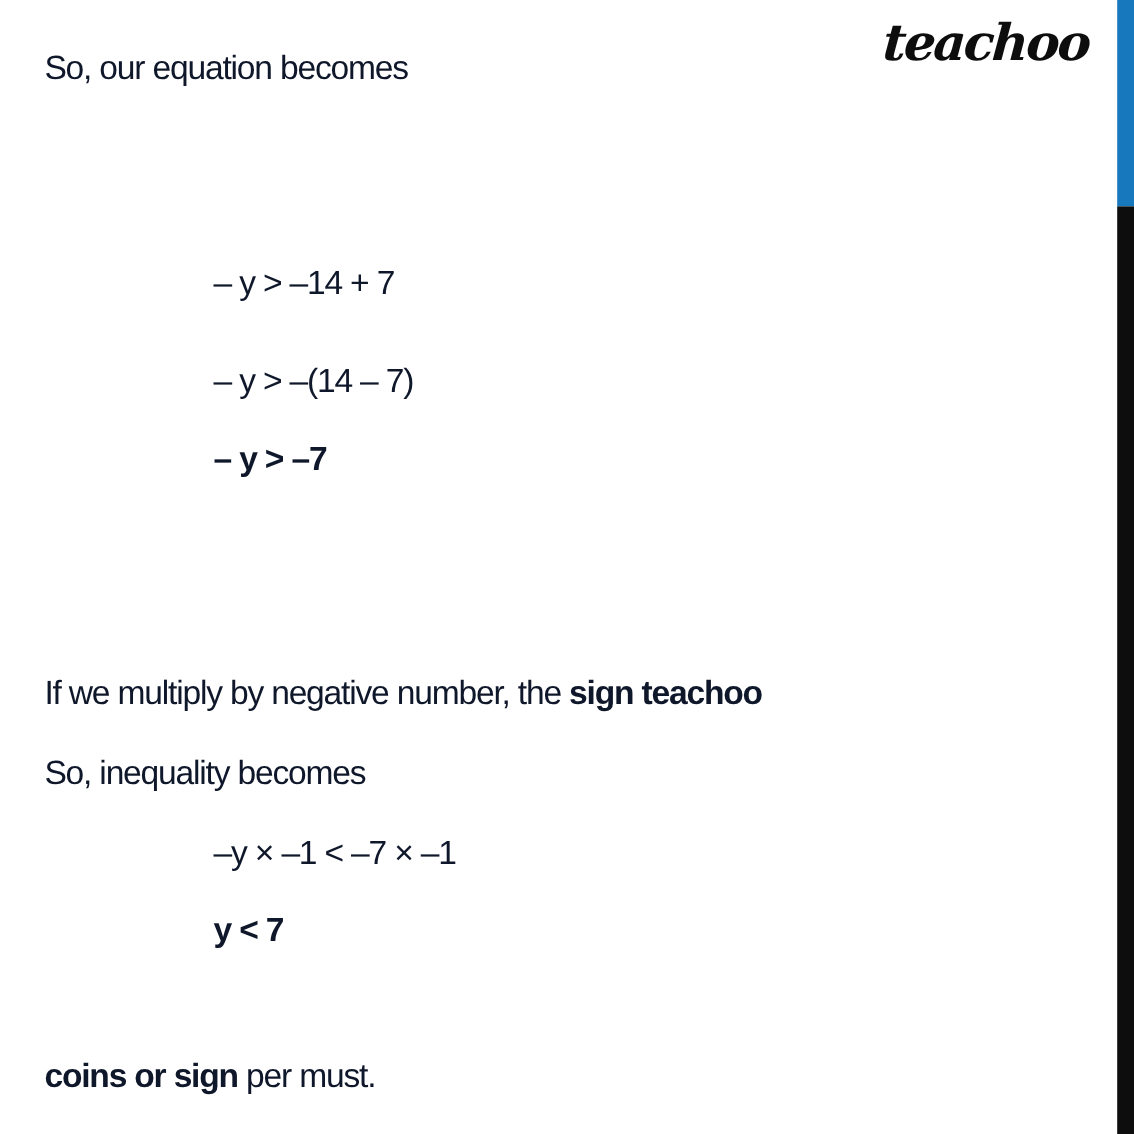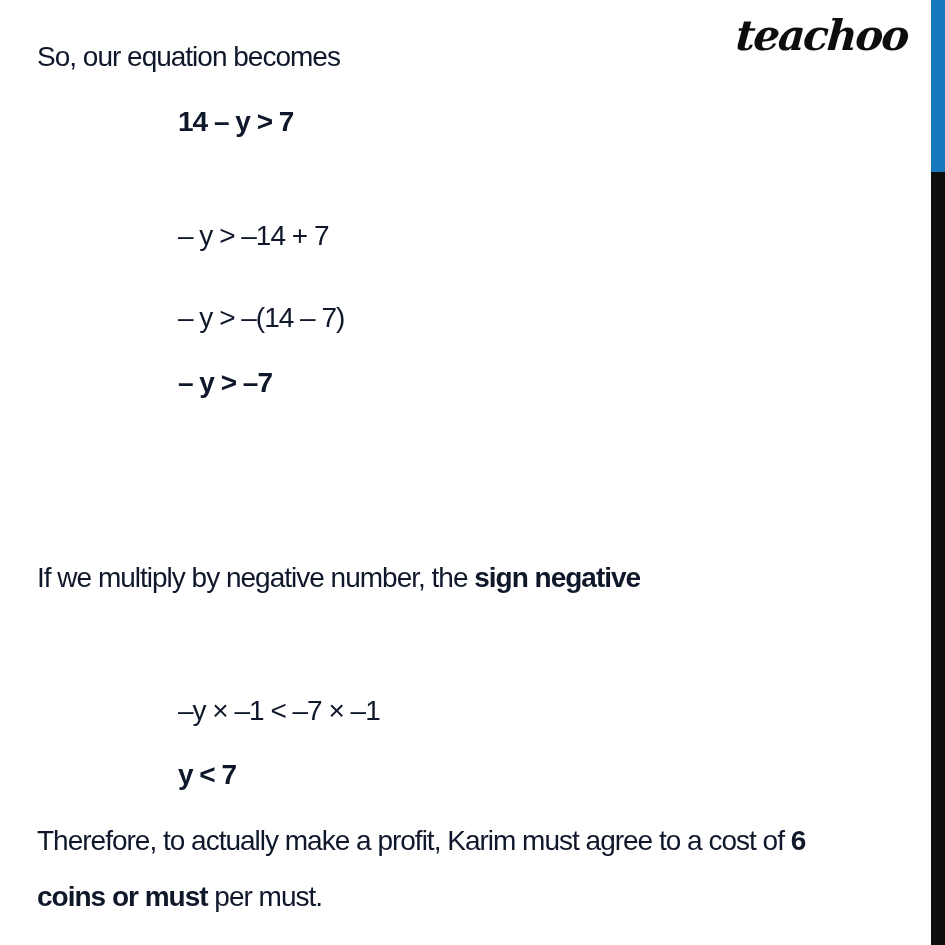--- a/index.html
+++ b/index.html
@@ -53,34 +53,31 @@
 <body>
 
 <div class="page">
 
   <div class="logo">teachoo</div>
   <div class="bar-blue"></div>
   <div class="bar-black"></div>
 
   <div class="txt" style="top:39px">So, our equation becomes</div>
 
-  <div class="txt eq b" style="top:104px">14 – y &gt; 7</div>
   <div class="txt eq" style="top:218px">– y &gt; –14 + 7</div>
   <div class="txt eq" style="top:300px">– y &gt; –(14 – 7)</div>
   <div class="txt eq b" style="top:365px">– y &gt; –7</div>
 
 
   <div class="txt" style="top:560px">
-    <span>If we multiply by negative number, the </span><span class="b">sign negative</span>
+    <span>If we multiply by negative number, the </span><span class="b">sign teachoo</span>
   </div>
 
+  <div class="txt" style="top:626px">So, inequality becomes</div>
 
   <div class="txt eq" style="top:693px">–y × –1 &lt; –7 × –1</div>
   <div class="txt eq b" style="top:757px">y &lt; 7</div>
 
-  <div class="txt" style="top:823px">
-    <span>Therefore, to actually make a profit, Karim must agree to a cost of </span><span class="b">6</span>
-  </div>
   <div class="txt" style="top:879px">
-    <span class="b">coins or must</span><span> per must.</span>
+    <span class="b">coins or sign</span><span> per must.</span>
   </div>
 
 </div>
 
 </body></html>

